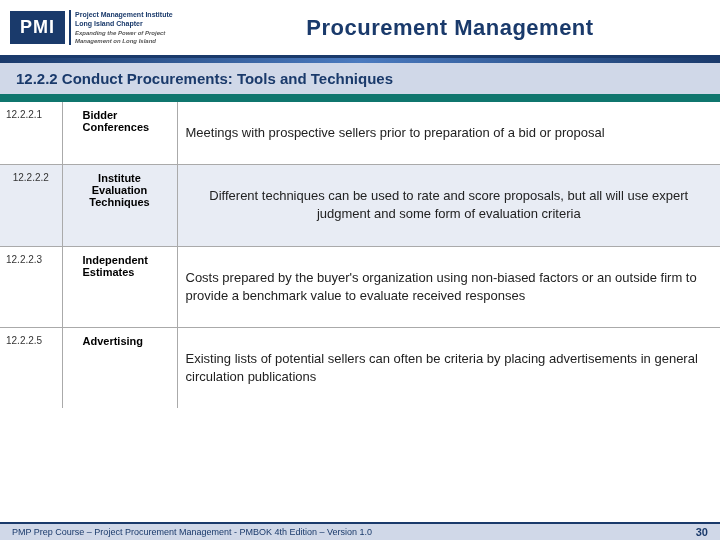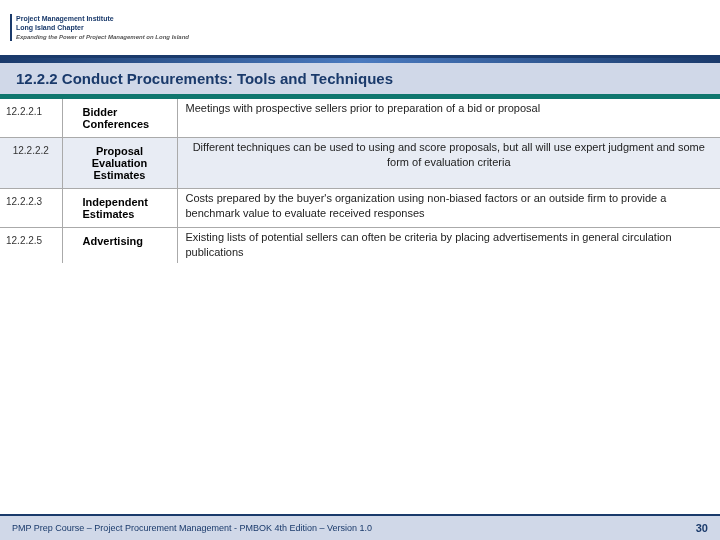--- a/index.html
+++ b/index.html
@@ -65,21 +65,21 @@
       background: linear-gradient(to right, #1a3a6b, #4a7abf, #1a3a6b);
     }
 
     
     .section-title {
       background: #d0d8e8;
       padding: 7px 16px;
       font-size: 15px;
       font-weight: bold;
       color: #1a3a6b;
-      border-bottom: 5px solid #0f766e;
+      border-bottom: 8px solid #0f766e;
     }
 
     
     .content-table {
       width: 100%;
       border-collapse: collapse;
       font-size: 11px;
     }
     .content-table tr {
       border-bottom: 1px solid #aaa;
@@ -99,82 +99,84 @@
     .col-topic {
       width: 115px;
       padding: 7px 20px;
       font-weight: bold;
       font-size: 11px;
       color: #000;
       vertical-align: top;
       border-right: 1px solid #aaa;
     }
     .col-desc {
-      padding: 2px 8px;
-      font-size: 11px;
+      padding: 22px 8px;
+      font-size: 13px;
       color: #222;
       vertical-align: top;
       line-height: 1.4;
     }
     .row-shaded {
       background: #e8ecf4;
       text-align: center;
     }
     .row-white {
       background: #fff;
     }
 
     
     .footer {
       position: absolute;
       bottom: 0;
       left: 0;
       right: 0;
-      height: 26px;
+      height: 18px;
       background: #d0d8e8;
       border-top: 2px solid #1a3a6b;
       display: flex;
       align-items: center;
       justify-content: space-between;
       padding: 0 12px;
       font-size: 9px;
       color: #1a3a6b;
     }
     .footer-page {
       font-weight: bold;
       font-size: 11px;
     }
   </style>
 </head>
 <body>
 
 <div class="header">
   <div class="logo-area">
+    <div class="logo-box">PMI</div>
     <div class="logo-text-area">
       <span>Project Management Institute</span>
       <span>Long Island Chapter</span>
       <span class="logo-sub">Expanding the Power of Project Management on Long Island</span>
     </div>
   </div>
+  <div class="header-title">Procurement Management</div>
 </div>
 <div class="blue-bar"></div>
 
 <div class="section-title">12.2.2 Conduct Procurements:  Tools and Techniques</div>
 
 <table class="content-table">
   <tbody id="table-body">
   <tr class="row-white">
         <td class="col-num">12.2.2.1</td>
         <td class="col-topic">Bidder Conferences</td>
         <td class="col-desc">Meetings with prospective sellers prior to preparation of a bid or proposal</td>
       </tr>
       <tr class="row-shaded">
         <td class="col-num">12.2.2.2</td>
-        <td class="col-topic">Proposal Evaluation Estimates</td>
-        <td class="col-desc">Different techniques can be used to using and score proposals, but all will use expert judgment and some form of evaluation criteria</td>
+        <td class="col-topic">Institute Evaluation Techniques</td>
+        <td class="col-desc">Different techniques can be used to rate and score proposals, but all will use expert judgment and some form of evaluation criteria</td>
       </tr>
       <tr class="row-white">
         <td class="col-num">12.2.2.3</td>
         <td class="col-topic">Independent Estimates</td>
         <td class="col-desc">Costs prepared by the buyer's organization using non-biased factors or an outside firm to provide a benchmark value to evaluate received responses</td>
       </tr>
       <tr class="row-white">
         <td class="col-num">12.2.2.5</td>
         <td class="col-topic">Advertising</td>
         <td class="col-desc">Existing lists of potential sellers can often be criteria by placing advertisements in general circulation publications</td>

